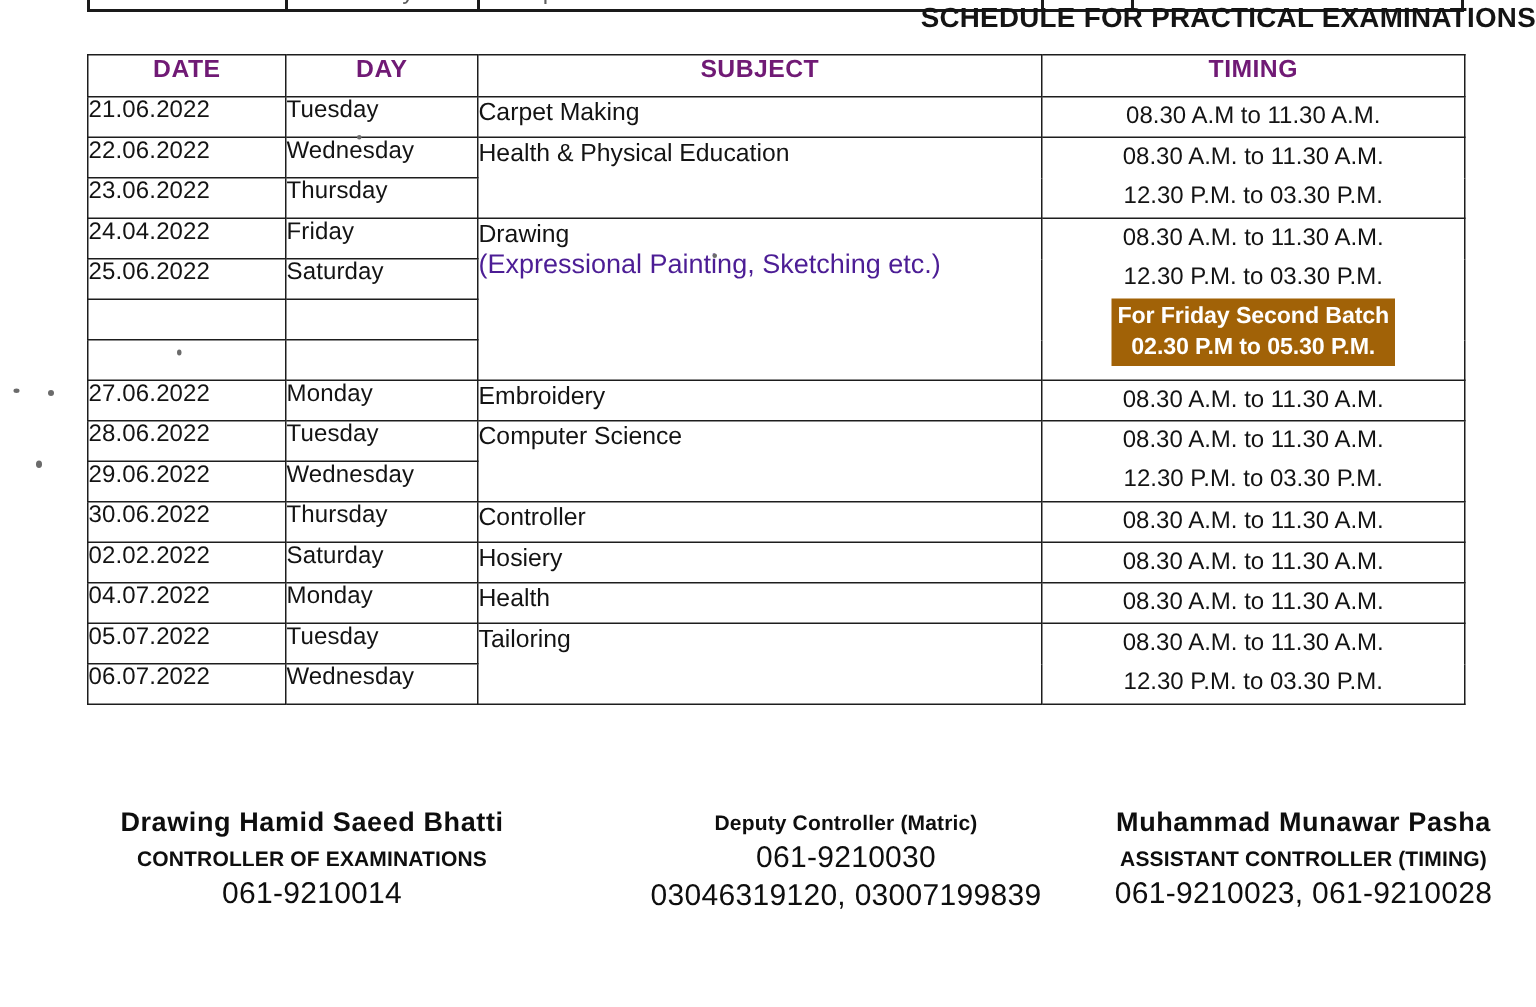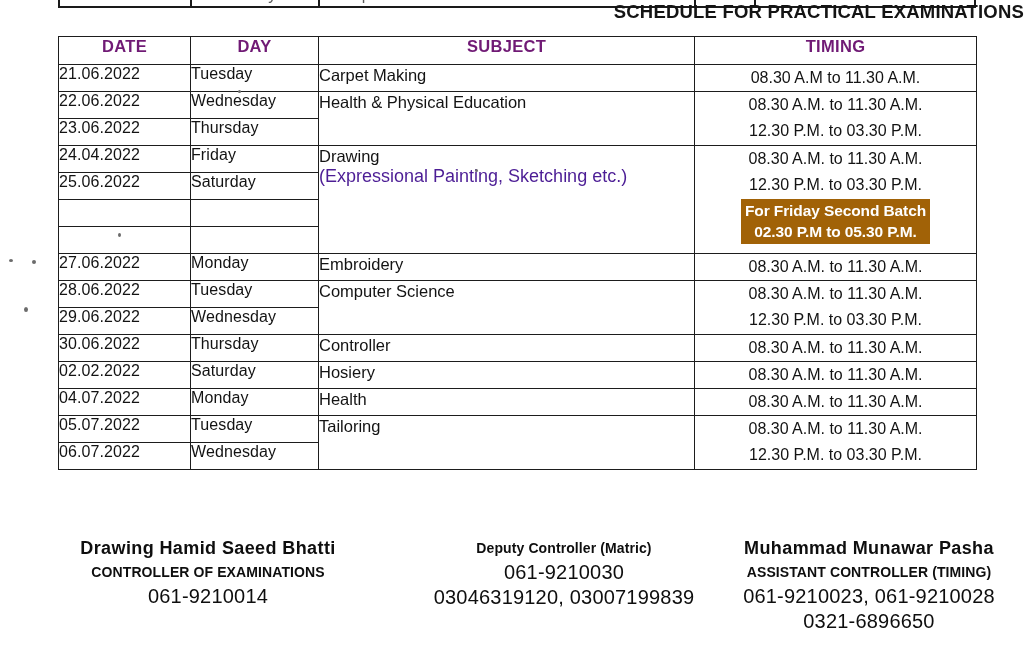--- a/index.html
+++ b/index.html
@@ -340,21 +340,20 @@
   </div>
   <div class="sig s2">
     <div class="sig-role">Deputy Controller (Matric)</div>
     <div class="sig-phone">061-9210030</div>
     <div class="sig-phone">03046319120, 03007199839</div>
   </div>
   <div class="sig s3">
     <div class="sig-name">Muhammad Munawar Pasha</div>
     <div class="sig-role">ASSISTANT CONTROLLER (TIMING)</div>
     <div class="sig-phone">061-9210023, 061-9210028</div>
-    <div class="sig-phone">0321-6896650</div>
   </div>
 </div>
 
 <div class="speck" style="left:9px;  top:259px; width:4px; height:3px;"></div>
 <div class="speck" style="left:32px; top:260px; width:4px; height:4px;"></div>
 <div class="speck" style="left:24px; top:307px; width:4px; height:5px;"></div>
 <div class="speck" style="left:118px;top:233px; width:3px; height:4px;"></div>
 <div class="speck" style="left:238px;top:90px;  width:3px; height:3px;"></div>
 <div class="speck" style="left:475px;top:169px; width:3px; height:3px;"></div>
 

